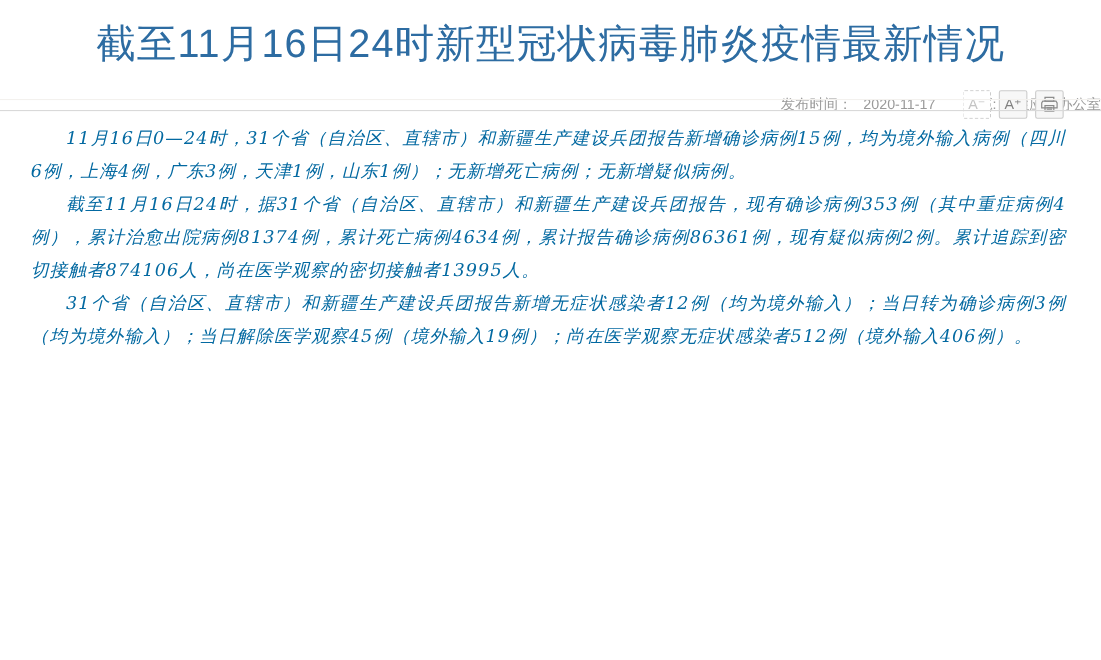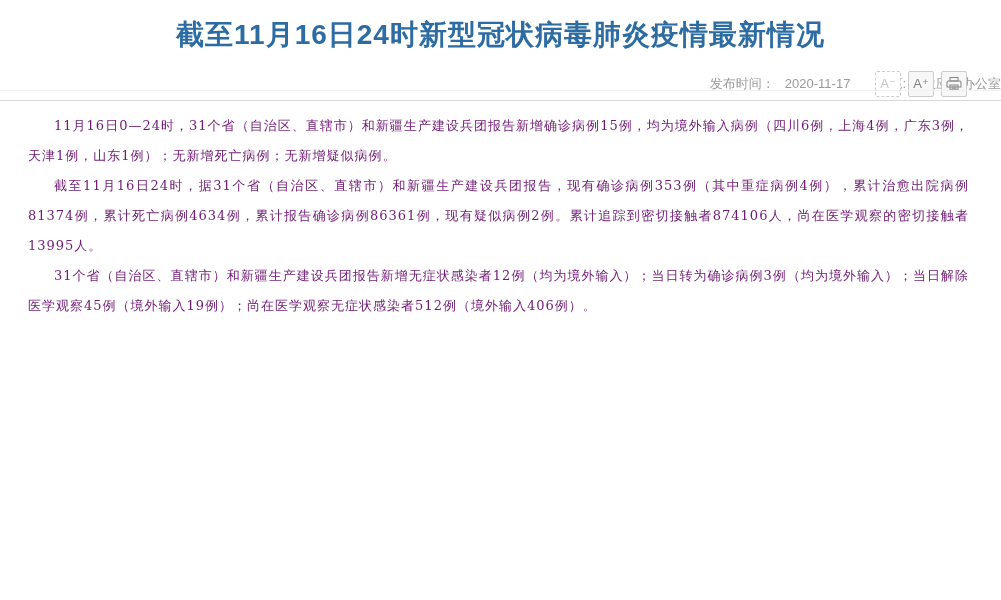--- a/index.html
+++ b/index.html
@@ -19,22 +19,22 @@
   
   .header {
     position: relative;
     width: 100%;
     height: 100px;
   }
   .page-title {
     padding-top: 16px;
     text-align: center;
     font-family: "Liberation Sans", "DejaVu Sans", sans-serif;
-    font-size: 28px;
-    font-weight: bold;
+    font-size: 36px;
+    font-weight: normal;
     color: #2d6ca2;
     letter-spacing: 1px;
   }
   .meta-row {
     position: relative;
     margin-top: 17px;
     height: 26px;
   }
   .meta {
     text-align: right;
@@ -88,27 +88,28 @@
     position: absolute;
     left: 0; right: 0; top: 100px;
     border-top: 1px solid #d9d9d9;
   }
 
   
   .article {
     padding: 11px 32px 0 28px;
   }
   .article p {
-    font-size: 13px;
+    font-size: 16px;
     line-height: 30px;
-    color: #701a75;
+    color: #0369a1;
     text-align: justify;
     text-justify: inter-character;
     text-indent: 2em;
     letter-spacing: 1px;
+    font-style: italic;
   }
 </style>
 </head>
 <body>
 
 <div class="page">
 
   <div class="header">
     <h1 class="page-title">截至11月16日24时新型冠状病毒肺炎疫情最新情况</h1>
 

